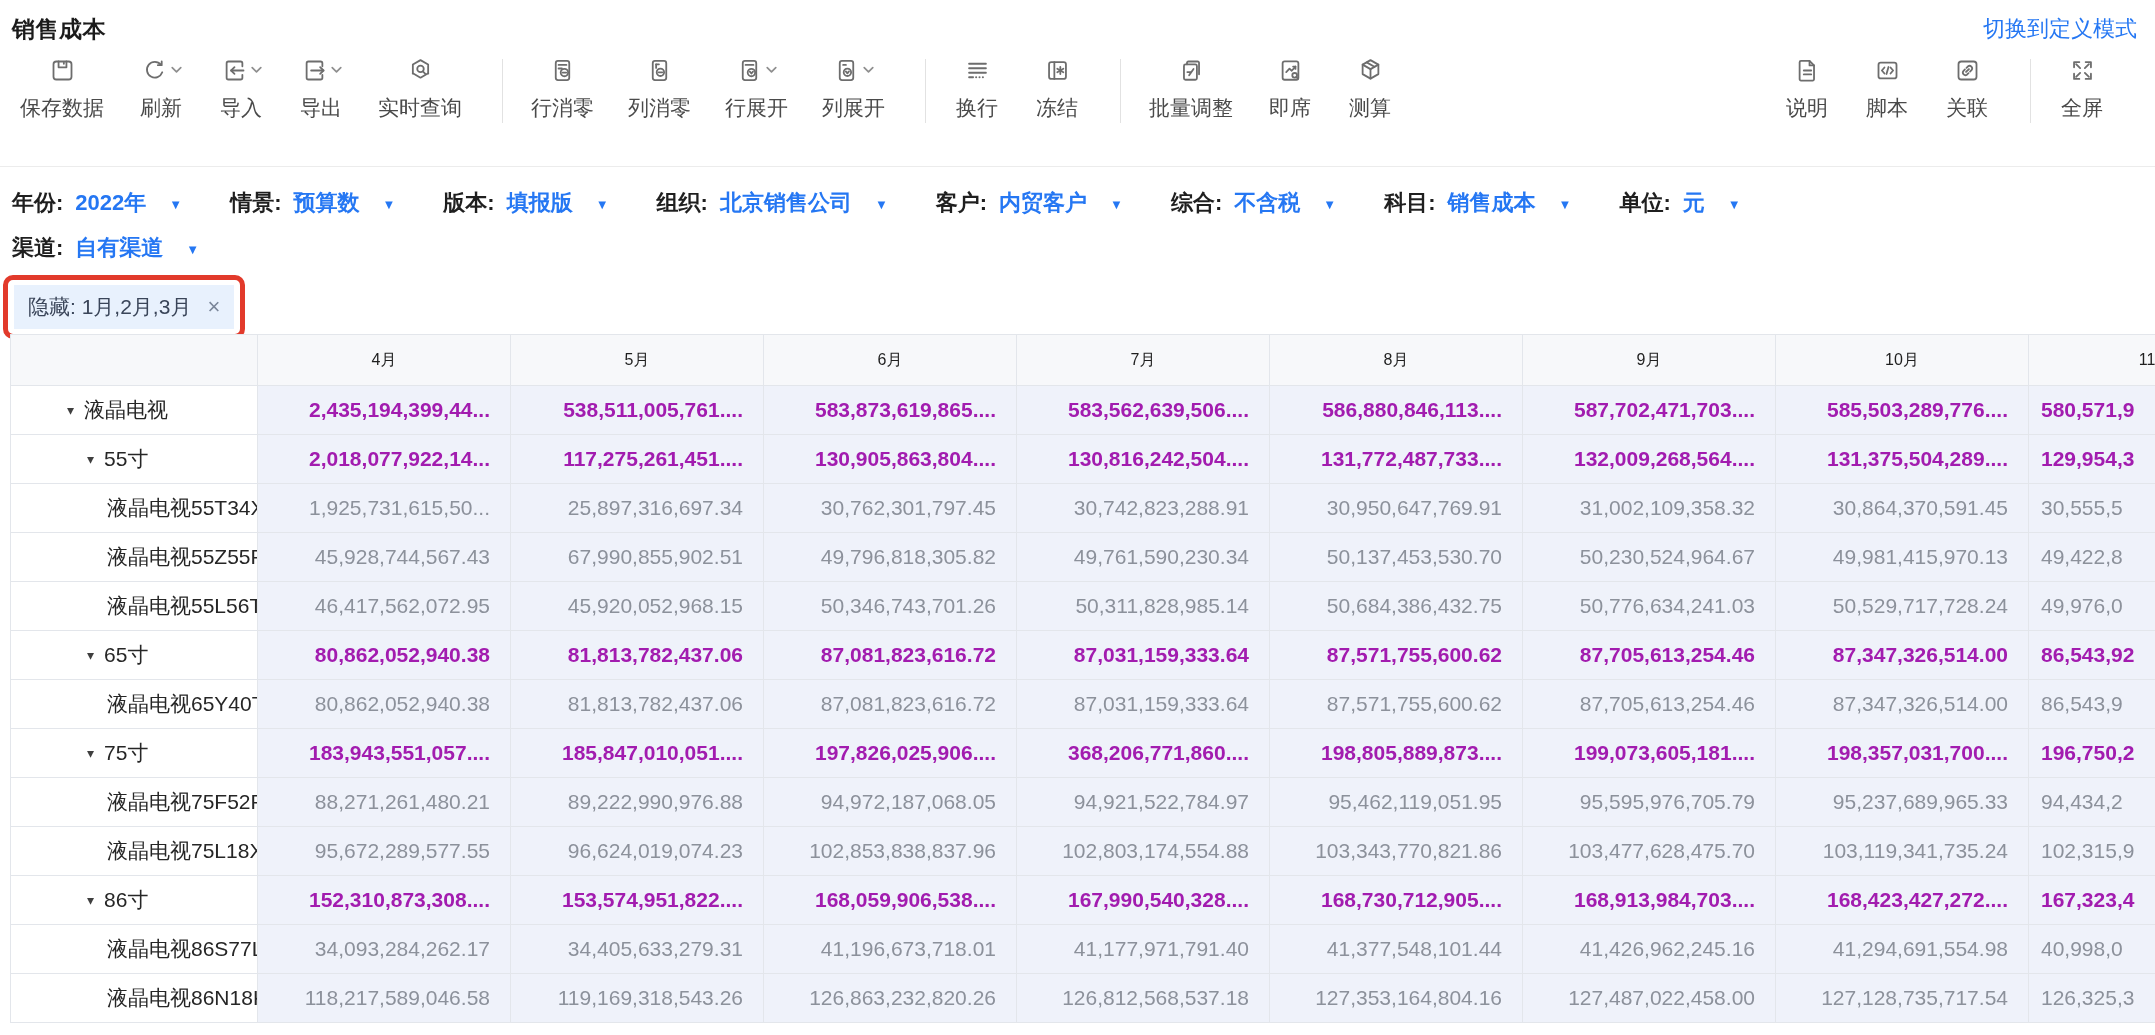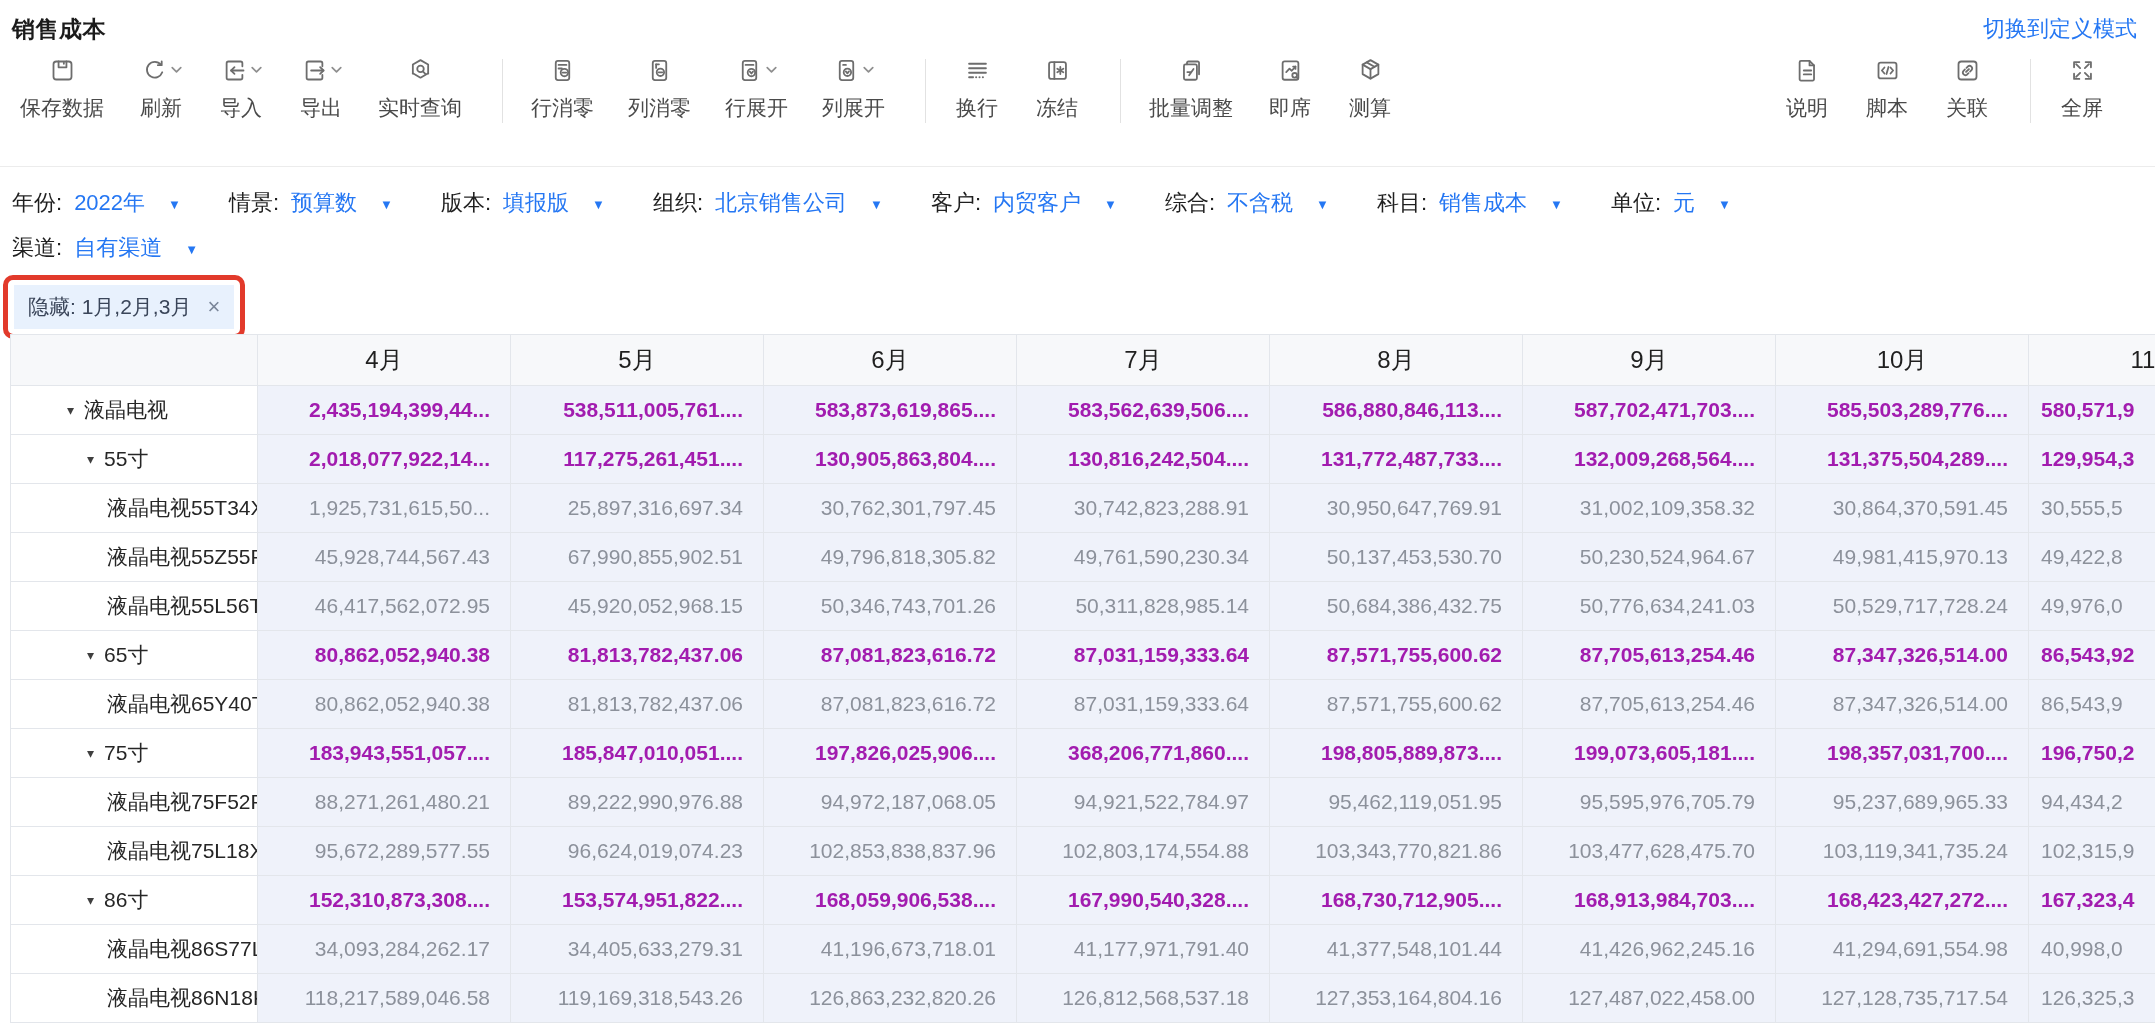--- a/index.html
+++ b/index.html
@@ -18,36 +18,36 @@
   .tool{display:flex;flex-direction:column;align-items:center;margin-right:34px;min-width:46px;cursor:pointer;}
   .tool .ico{height:30px;display:flex;align-items:flex-start;color:#6d6d6d;}
   .tool .chev{margin-left:3px;margin-top:9px;display:inline-flex;}
   .tool .lbl{font-size:21px;color:#4a4a4a;margin-top:7px;white-space:nowrap;}
   .tsep{width:1px;align-self:stretch;height:64px;background:#e2e2e2;margin:2px 28px 0 6px;}
   .tspacer{flex:1;}
   .toolbar-divider{position:absolute;top:166px;left:0;right:0;height:1px;background:#ececec;}
   
   .filters{position:absolute;top:188px;left:12px;right:10px;}
   .frow{display:flex;flex-wrap:nowrap;margin-bottom:15px;align-items:center;}
-  .fitem{display:flex;align-items:flex-start;margin-right:48px;white-space:nowrap;cursor:default;}
+  .fitem{display:flex;align-items:flex-start;margin-right:48px;white-space:nowrap;cursor:default;font-weight:bold;}
   .flabel{font-size:22px;color:#1f1f1f;margin-right:12px;}
   .fvalue-wrap{display:flex;align-items:center;cursor:pointer;gap:16px;}
   .fvalue{font-size:22px;color:#2577f3;}
   .fcaret{font-size:13px;color:#2577f3;margin-left:7px;transform:translateY(1px);}
   
   .chip-wrap{position:absolute;top:285px;left:14px;display:inline-block;}
   .chip{display:inline-flex;align-items:center;background:#e8f1fd;border-radius:0;padding:8px 14px;}
   .chip-text{font-size:21px;color:#3a4559;}
   .chip-x{font-size:22px;color:#7a8699;margin-left:16px;cursor:pointer;line-height:1;}
   .annotation{position:absolute;inset:-10px -11px;border:5px solid #e23a2b;border-radius:10px;pointer-events:none;}
   
   .grid-viewport{position:absolute;top:334px;left:10px;width:2145px;height:692px;overflow:hidden;}
   table.grid{border-collapse:collapse;table-layout:fixed;width:2271px;}
   .grid th,.grid td{border:1px solid #e3e6eb;overflow:hidden;white-space:nowrap;}
-  .grid thead th{height:48px;background:#f7f8fa;font-size:24px;font-weight:500;color:#1f1f1f;text-align:center;}
+  .grid thead th{height:48px;background:#f7f8fa;font-size:16px;font-weight:500;color:#1f1f1f;text-align:center;}
   .grid tbody tr{height:49px;}
   td.rowhead{background:#ffffff;font-size:21px;font-weight:500;color:#262626;text-align:left;}
   td.rowhead.lv1{padding-left:56px;}
   td.rowhead.lv2{padding-left:76px;margin-top:24px;}
   td.rowhead.lv3{padding-left:96px;}
   .tri{display:inline-block;font-size:14px;color:#3f3f3f;margin-right:10px;transform:translateY(-2px);}
   td.val{background:#eff2fa;font-size:21px;text-align:right;padding-right:20px;color:#8c919b;font-weight:400;}
   tr.parent td.val{color:#a21caf;font-weight:700;}
   td.val.cut{text-align:left;padding-left:12px;padding-right:0;}
 </style>

